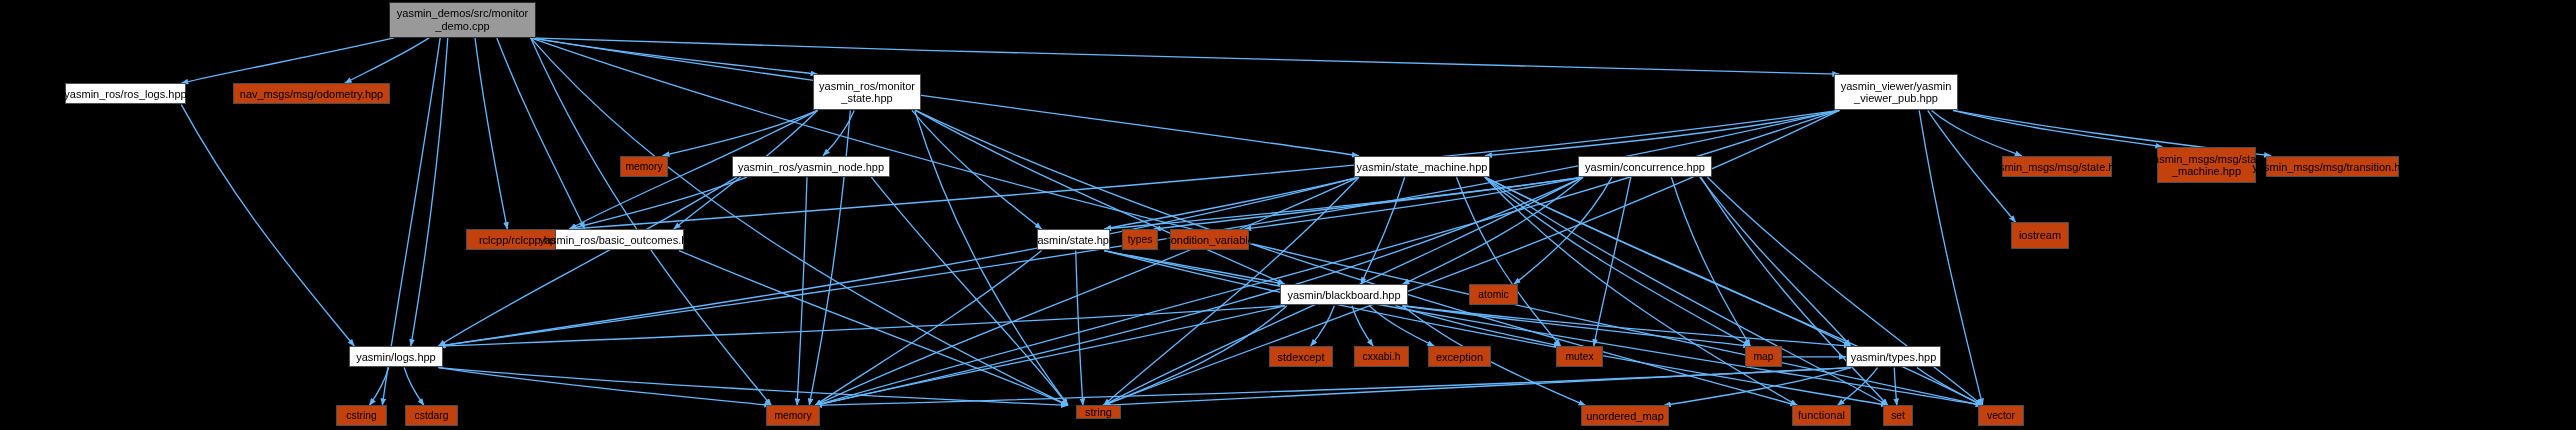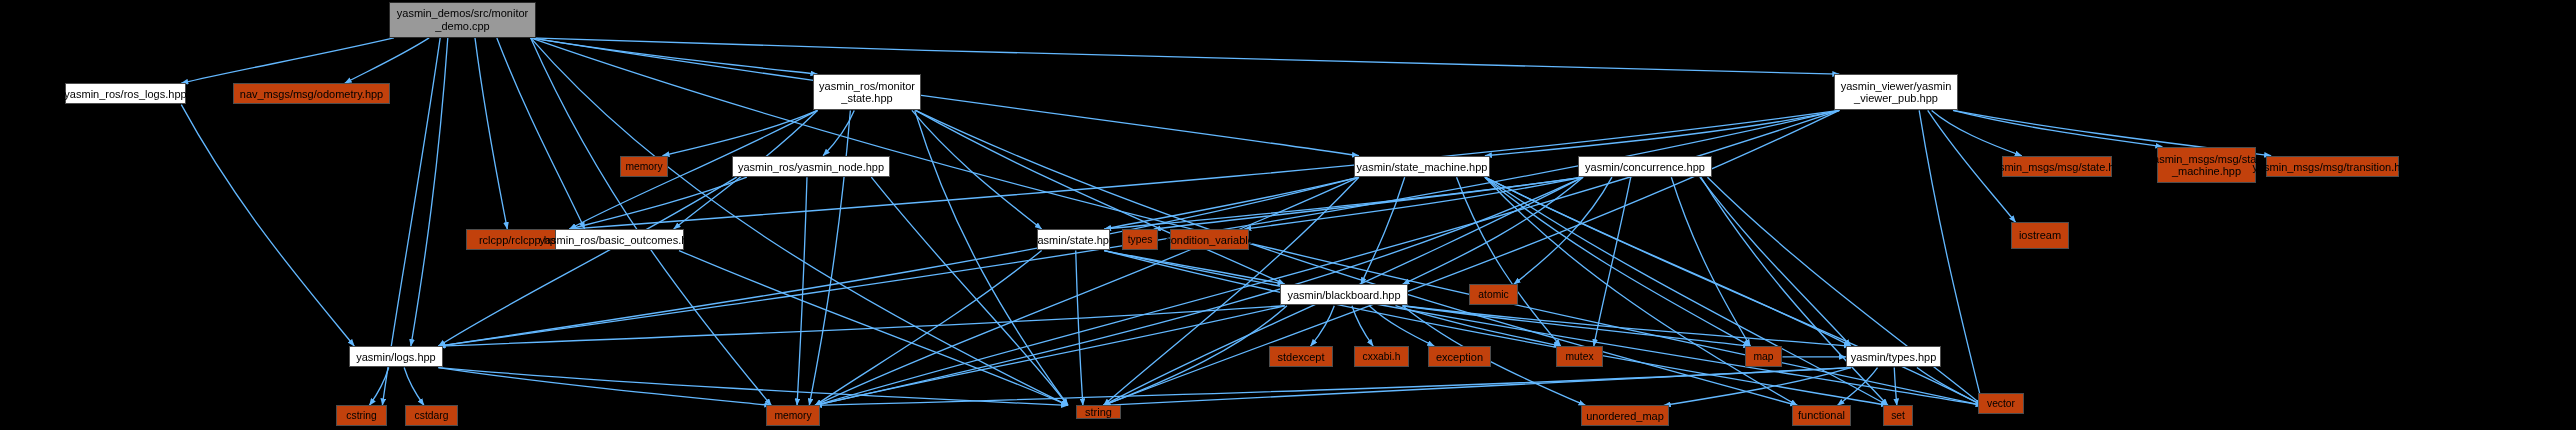--- a/index.html
+++ b/index.html
@@ -147,16 +147,16 @@
       <div class="node sys" style="left: 1556px; top: 346px; width: 47px; height: 21.4px; font-size: 10.3px;">mutex</div>
       <div class="node sys" style="left: 1745px; top: 346px; width: 37px; height: 21.4px; font-size: 10.3px;">map</div>
       <div class="node hdr" style="left: 1846px; top: 346px; width: 95px; height: 21.4px;">yasmin/types.hpp</div>
       <div class="node sys" style="left: 336px; top: 405px; width: 51px; height: 21.4px; font-size: 10.3px;">cstring</div>
       <div class="node sys" style="left: 405px; top: 405px; width: 53px; height: 21.4px; font-size: 10.3px;">cstdarg</div>
       <div class="node sys" style="left: 766px; top: 405px; width: 54px; height: 21.4px; font-size: 10.3px;">memory</div>
       <div class="node sys" style="left: 1063px; top: 405px; width: 45px; height: 14px; font-size: 11px; margin-left: 13px;">string</div>
       <div class="node sys" style="left: 1581px; top: 405px; width: 88px; height: 21.4px;">unordered_map</div>
       <div class="node sys" style="left: 1792px; top: 405px; width: 59px; height: 21px;">functional</div>
       <div class="node sys" style="left: 1883px; top: 405px; width: 30px; height: 21.4px; font-size: 10.3px;">set</div>
-      <div class="node sys" style="left: 1978px; top: 393px; width: 46px; height: 21.4px; font-size: 10.3px;">vector</div>
+      <div class="node sys" style="left: 1978px; top: 405px; width: 46px; height: 21.4px; font-size: 10.3px;">vector</div>
     </div>
 </div>
 
 
 </body></html>

